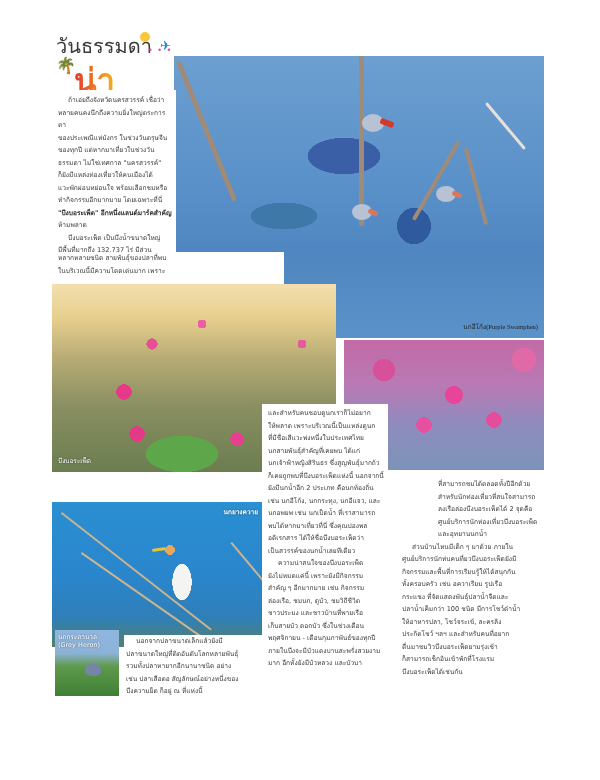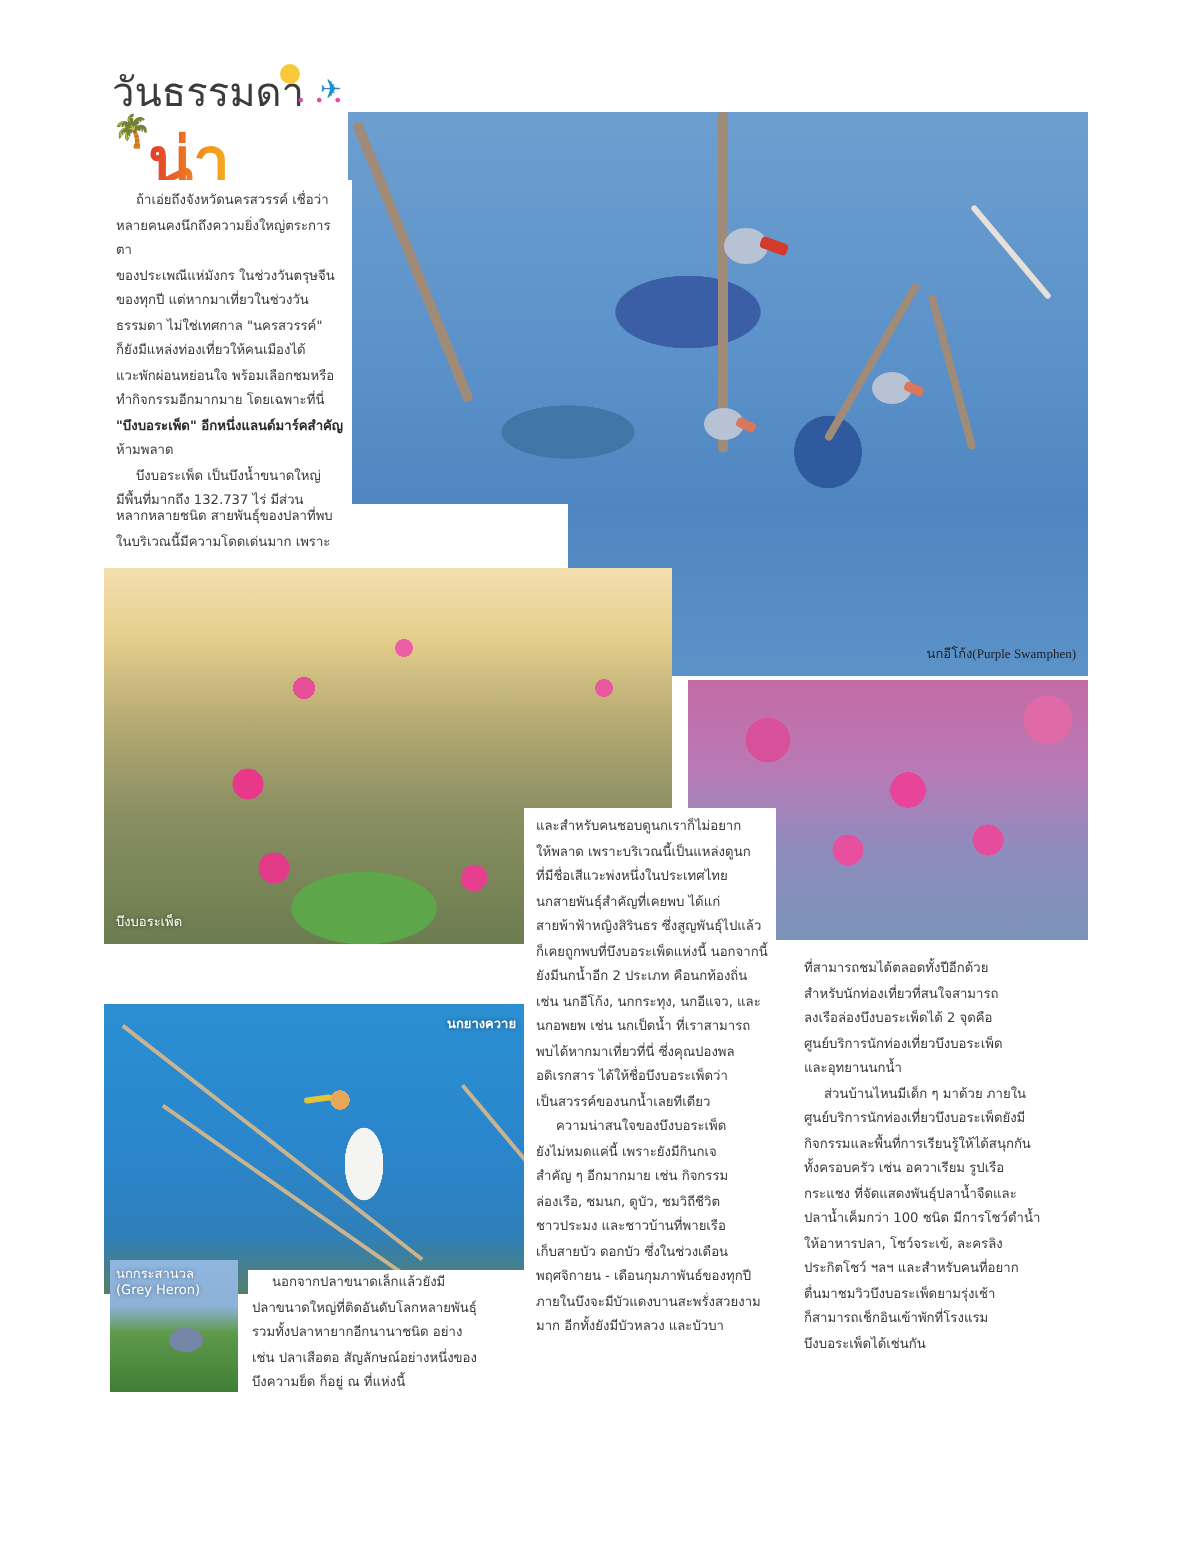--- a/index.html
+++ b/index.html
@@ -149,53 +149,53 @@
     <span>(Grey Heron)</span>
   </span>
 </div>
 
 <div class="abs text-box tb2">
   <p style="text-indent:0;">
     <span>และสำหรับคนชอบดูนกเราก็ไม่อยาก</span><br>
     <span>ให้พลาด เพราะบริเวณนี้เป็นแหล่งดูนก</span><br>
     <span>ที่มีชื่อเสีแวะพ่งหนึ่งในประเทศไทย</span><br>
     <span>นกสายพันธุ์สำคัญที่เคยพบ ได้แก่</span><br>
-    <span>สายพ้าฟ้าหญิงสิรินธร ซึ่งสูญพันธุ์ไปแล้ว</span><br>
+    <span>นกเจ้าฟ้าหญิงสิรินธร ซึ่งสูญพันธุ์มากถ้ว</span><br>
     <span>ก็เคยถูกพบที่บึงบอระเพ็ดแห่งนี้ นอกจากนี้</span><br>
     <span>ยังมีนกน้ำอีก 2 ประเภท คือนกท้องถิ่น</span><br>
     <span>เช่น นกอีโก้ง, นกกระทุง, นกอีแจว, และ</span><br>
     <span>นกอพยพ เช่น นกเป็ดน้ำ ที่เราสามารถ</span><br>
     <span>พบได้หากมาเที่ยวที่นี่ ซึ่งคุณปองพล</span><br>
     <span>อดิเรกสาร ได้ให้ชื่อบึงบอระเพ็ดว่า</span><br>
     <span>เป็นสวรรค์ของนกน้ำเลยทีเดียว</span>
   </p>
   <p>
     <span>ความน่าสนใจของบึงบอระเพ็ด</span><br>
-    <span>ยังไม่หมดแค่นี้ เพราะยังมีกินกเจ</span><br>
+    <span>ยังไม่หมดแค่นี้ เพราะยังมีกิจกรรม</span><br>
     <span>สำคัญ ๆ อีกมากมาย เช่น กิจกรรม</span><br>
     <span>ล่องเรือ, ชมนก, ดูบัว, ชมวิถีชีวิต</span><br>
     <span>ชาวประมง และชาวบ้านที่พายเรือ</span><br>
     <span>เก็บสายบัว ดอกบัว ซึ่งในช่วงเดือน</span><br>
     <span>พฤศจิกายน - เดือนกุมภาพันธ์ของทุกปี</span><br>
     <span>ภายในบึงจะมีบัวแดงบานสะพรั่งสวยงาม</span><br>
     <span>มาก อีกทั้งยังมีบัวหลวง และบัวบา</span>
   </p>
 </div>
 
 <div class="abs text-box tb3">
-  <p style="text-indent:0;">
+  <p style="text-indent:0;margin-left:36px;">
     <span>ที่สามารถชมได้ตลอดทั้งปีอีกด้วย</span><br>
     <span>สำหรับนักท่องเที่ยวที่สนใจสามารถ</span><br>
     <span>ลงเรือล่องบึงบอระเพ็ดได้ 2 จุดคือ</span><br>
     <span>ศูนย์บริการนักท่องเที่ยวบึงบอระเพ็ด</span><br>
     <span>และอุทยานนกน้ำ</span>
   </p>
   <p>
     <span>ส่วนบ้านไหนมีเด็ก ๆ มาด้วย ภายใน</span><br>
-    <span>ศูนย์บริการนักท่องเที่ยวบึงบอระเพ็ดยังมี</span><br>
+    <span>ศูนย์บริการนักท่บคนที่ยวบึงบอระเพ็ดยังมี</span><br>
     <span>กิจกรรมและพื้นที่การเรียนรู้ให้ได้สนุกกัน</span><br>
     <span>ทั้งครอบครัว เช่น อควาเรียม รูปเรือ</span><br>
     <span>กระแชง ที่จัดแสดงพันธุ์ปลาน้ำจืดและ</span><br>
     <span>ปลาน้ำเค็มกว่า 100 ชนิด มีการโชว์ดำน้ำ</span><br>
     <span>ให้อาหารปลา, โชว์จระเข้, ละครลิง</span><br>
     <span>ประกิตโชว์ ฯลฯ และสำหรับคนที่อยาก</span><br>
     <span>ตื่นมาชมวิวบึงบอระเพ็ดยามรุ่งเช้า</span><br>
     <span>ก็สามารถเช็กอินเข้าพักที่โรงแรม</span><br>
     <span>บึงบอระเพ็ดได้เช่นกัน</span>
   </p>

